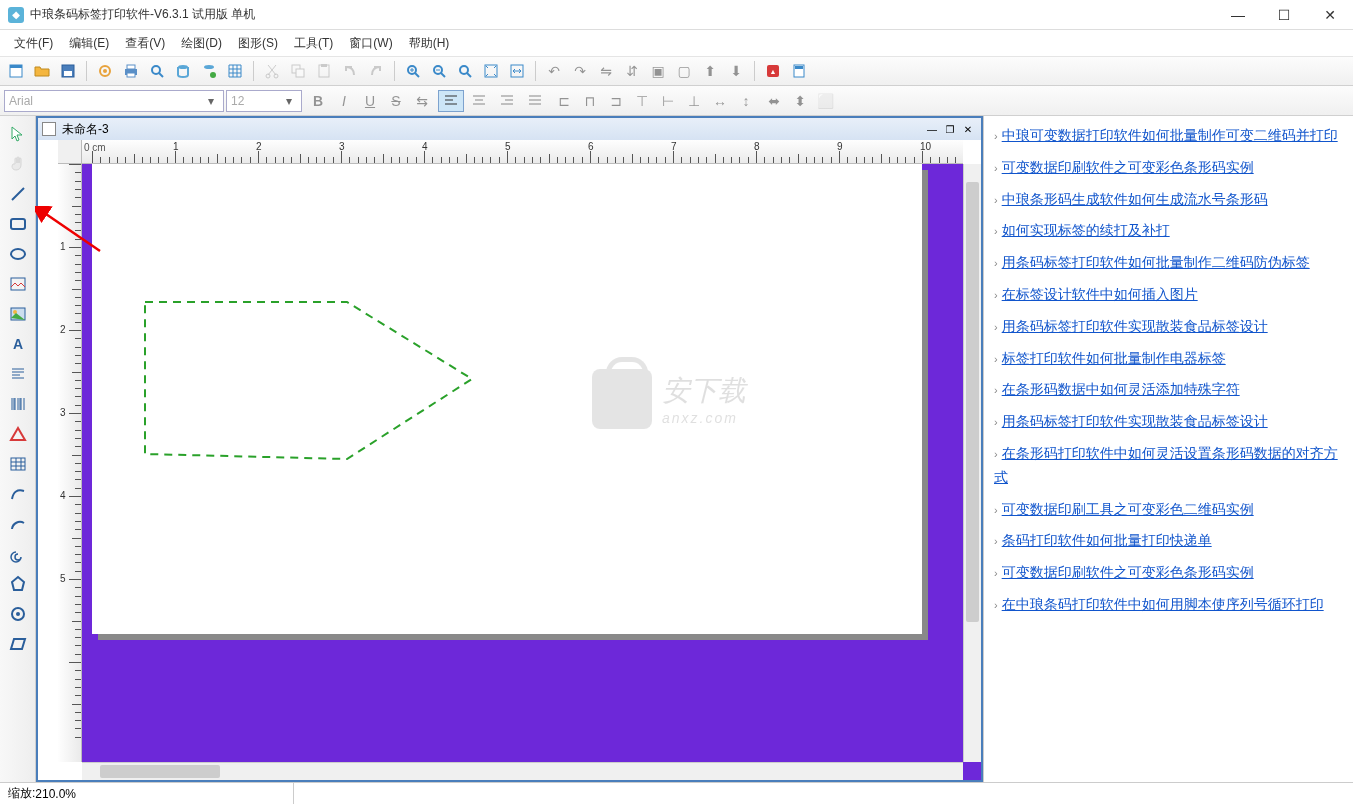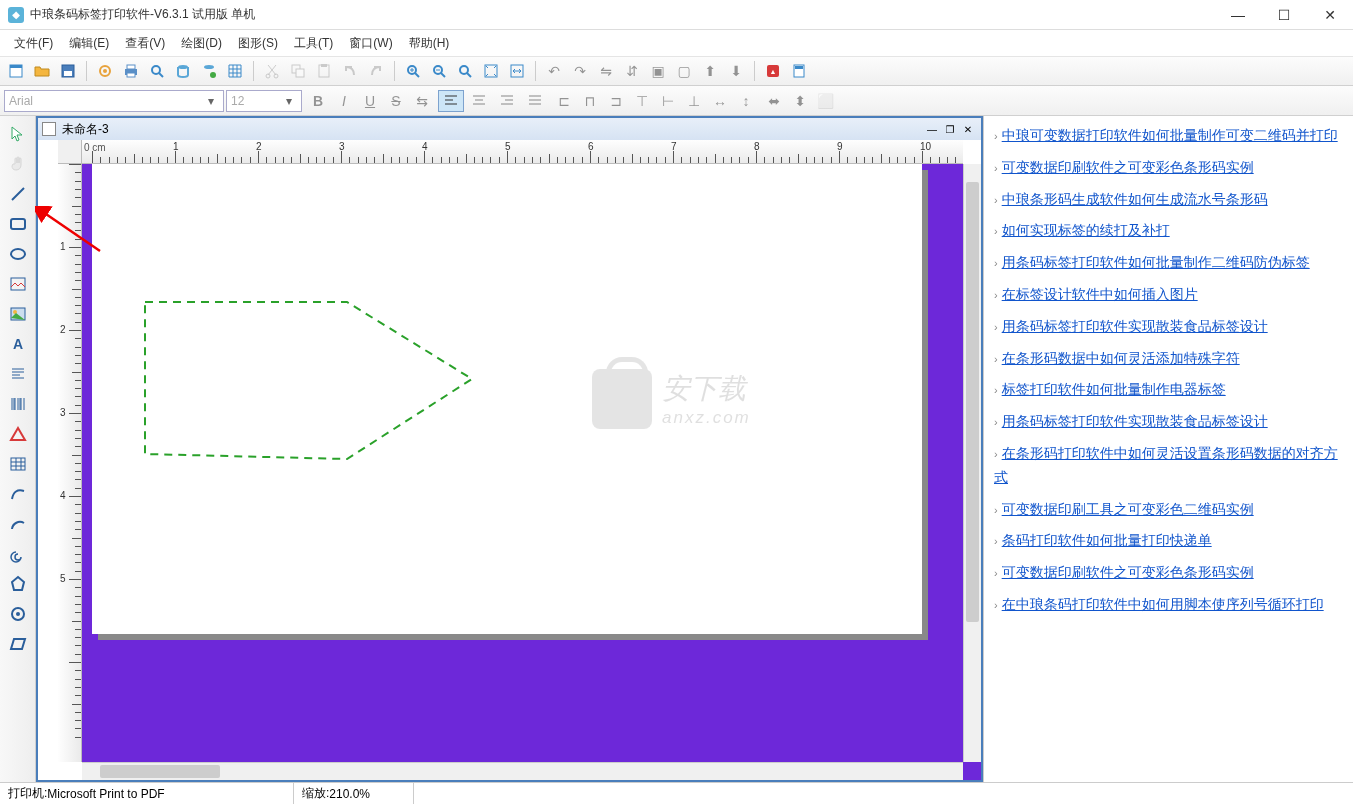--- a/index.html
+++ b/index.html
@@ -55,21 +55,21 @@
 .page-inner { position: absolute; inset: 0; }
 
 .dashed-shape { position: absolute; left: 50px; top: 135px; }
 .dashed-shape svg { overflow: visible; }
 
 .watermark { position: absolute; left: 500px; top: 195px; width: 250px; height: 80px; opacity: 0.2; display: flex; align-items: center; gap: 10px; }
 .watermark .wm-icon { width: 60px; height: 60px; background: #7d7d7d; border-radius: 8px; position: relative; }
 .watermark .wm-icon::before { content: ""; position: absolute; left: 14px; top: -12px; width: 32px; height: 20px; border: 5px solid #7d7d7d; border-bottom: none; border-radius: 16px 16px 0 0; }
 .watermark .wm-text { display: flex; flex-direction: column; }
 .watermark .wm-cn { font-size: 28px; color: #666; }
-.watermark .wm-en { font-size: 17px; color: #666; letter-spacing: 2px; }
+.watermark .wm-en { font-size: 14px; color: #666; letter-spacing: 2px; }
 
 .red-arrow { position: absolute; left: 35px; top: 206px; z-index: 50; pointer-events: none; }
 
 .right-panel { width: 370px; background: #fff; border-left: 1px solid #ccc; overflow-y: auto; padding: 8px 10px; font-size: 14px; line-height: 1.7; }
 .right-panel::-webkit-scrollbar { width: 18px; }
 .right-panel::-webkit-scrollbar-track { background: #f0f0f0; }
 .right-panel::-webkit-scrollbar-thumb { background: #cdcdcd; }
 .help-item { margin-bottom: 8px; }
 .help-item .chev { color: #888; font-size: 11px; margin-right: 4px; }
 .help-item a { color: #1155cc; text-decoration: underline; cursor: pointer; }
@@ -662,34 +662,30 @@
   </div>
 
   <div class="right-panel" id="help-panel">
       <div class="help-item"><span class="chev">›</span><a>中琅可变数据打印软件如何批量制作可变二维码并打印</a></div>
       <div class="help-item"><span class="chev">›</span><a>可变数据印刷软件之可变彩色条形码实例</a></div>
       <div class="help-item"><span class="chev">›</span><a>中琅条形码生成软件如何生成流水号条形码</a></div>
       <div class="help-item"><span class="chev">›</span><a>如何实现标签的续打及补打</a></div>
       <div class="help-item"><span class="chev">›</span><a>用条码标签打印软件如何批量制作二维码防伪标签</a></div>
       <div class="help-item"><span class="chev">›</span><a>在标签设计软件中如何插入图片</a></div>
       <div class="help-item"><span class="chev">›</span><a>用条码标签打印软件实现散装食品标签设计</a></div>
+      <div class="help-item"><span class="chev">›</span><a>标签打印软件如何批量制作电器标签</a></div>
       <div class="help-item"><span class="chev">›</span><a>在条形码数据中如何灵活添加特殊字符</a></div>
-      <div class="help-item"><span class="chev">›</span><a>标签打印软件如何批量制作电器标签</a></div>
       <div class="help-item"><span class="chev">›</span><a>用条码标签打印软件实现散装食品标签设计</a></div>
       <div class="help-item"><span class="chev">›</span><a>在条形码打印软件中如何灵活设置条形码数据的对齐方式</a></div>
       <div class="help-item"><span class="chev">›</span><a>可变数据印刷工具之可变彩色二维码实例</a></div>
       <div class="help-item"><span class="chev">›</span><a>条码打印软件如何批量打印快递单</a></div>
       <div class="help-item"><span class="chev">›</span><a>可变数据印刷软件之可变彩色条形码实例</a></div>
       <div class="help-item"><span class="chev">›</span><a>在中琅条码打印软件中如何用脚本使序列号循环打印</a></div>
     </div>
 
 </div>
 
 <div class="statusbar">
   <div class="cell">
-    <span>打印机:</span>
-      <span>Microsoft Print to PDF</span>
-  </div>
-  <div class="cell">
     <span>缩放:</span>
       <span>210.0%</span>
   </div>
 </div>
 
 </body></html>

